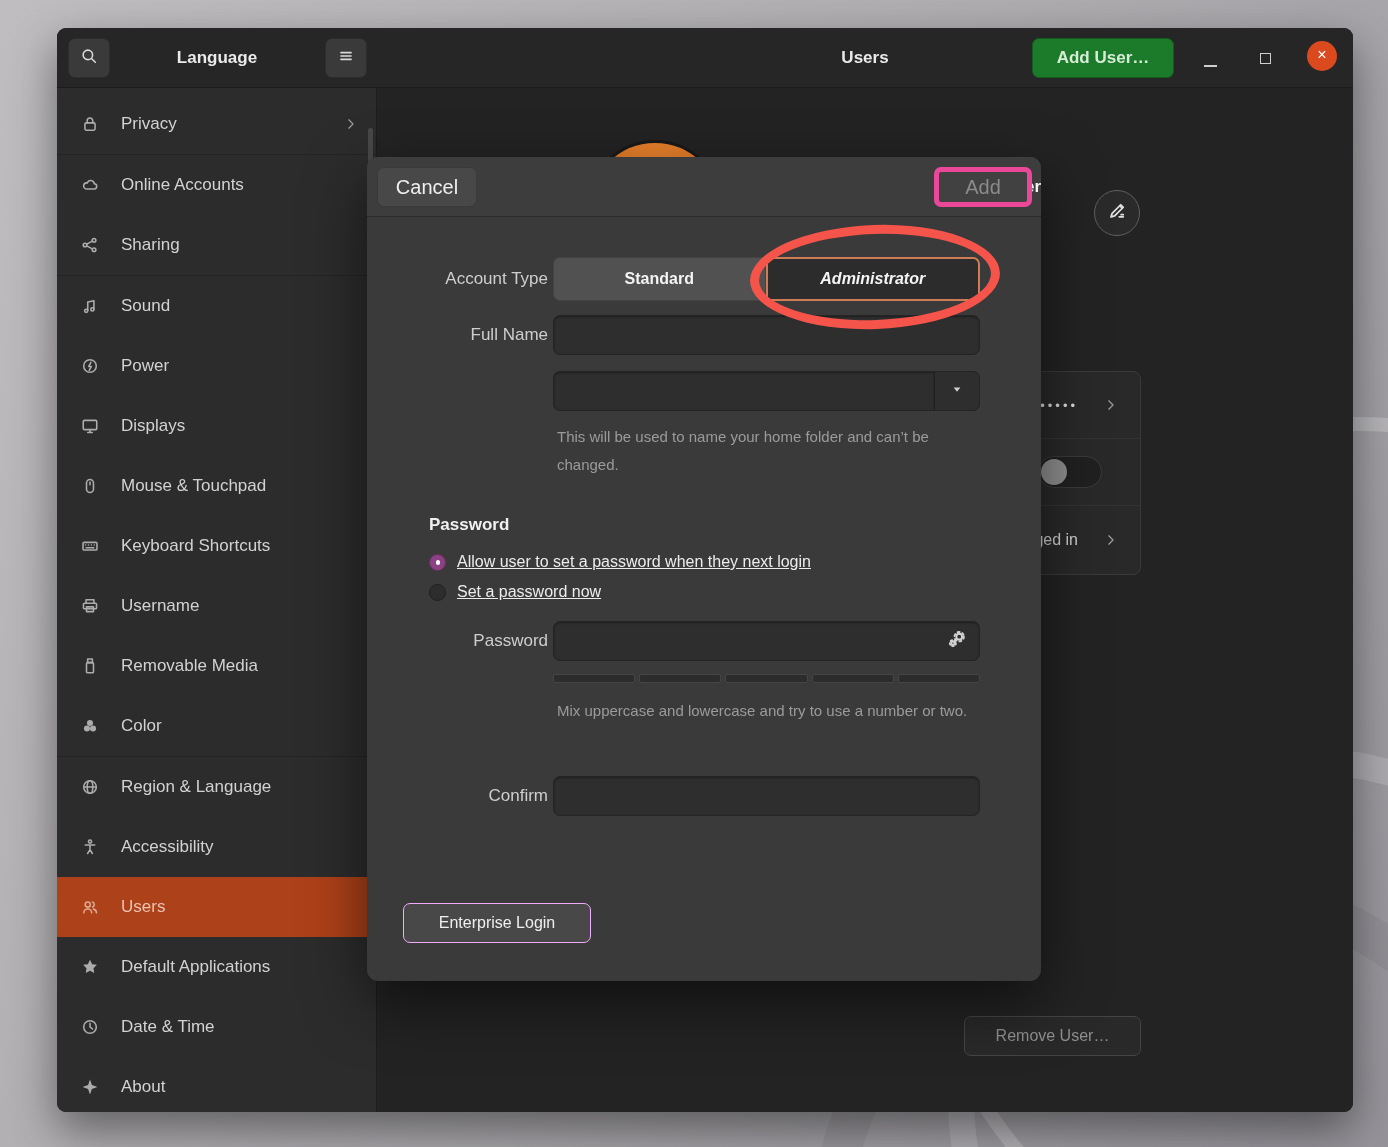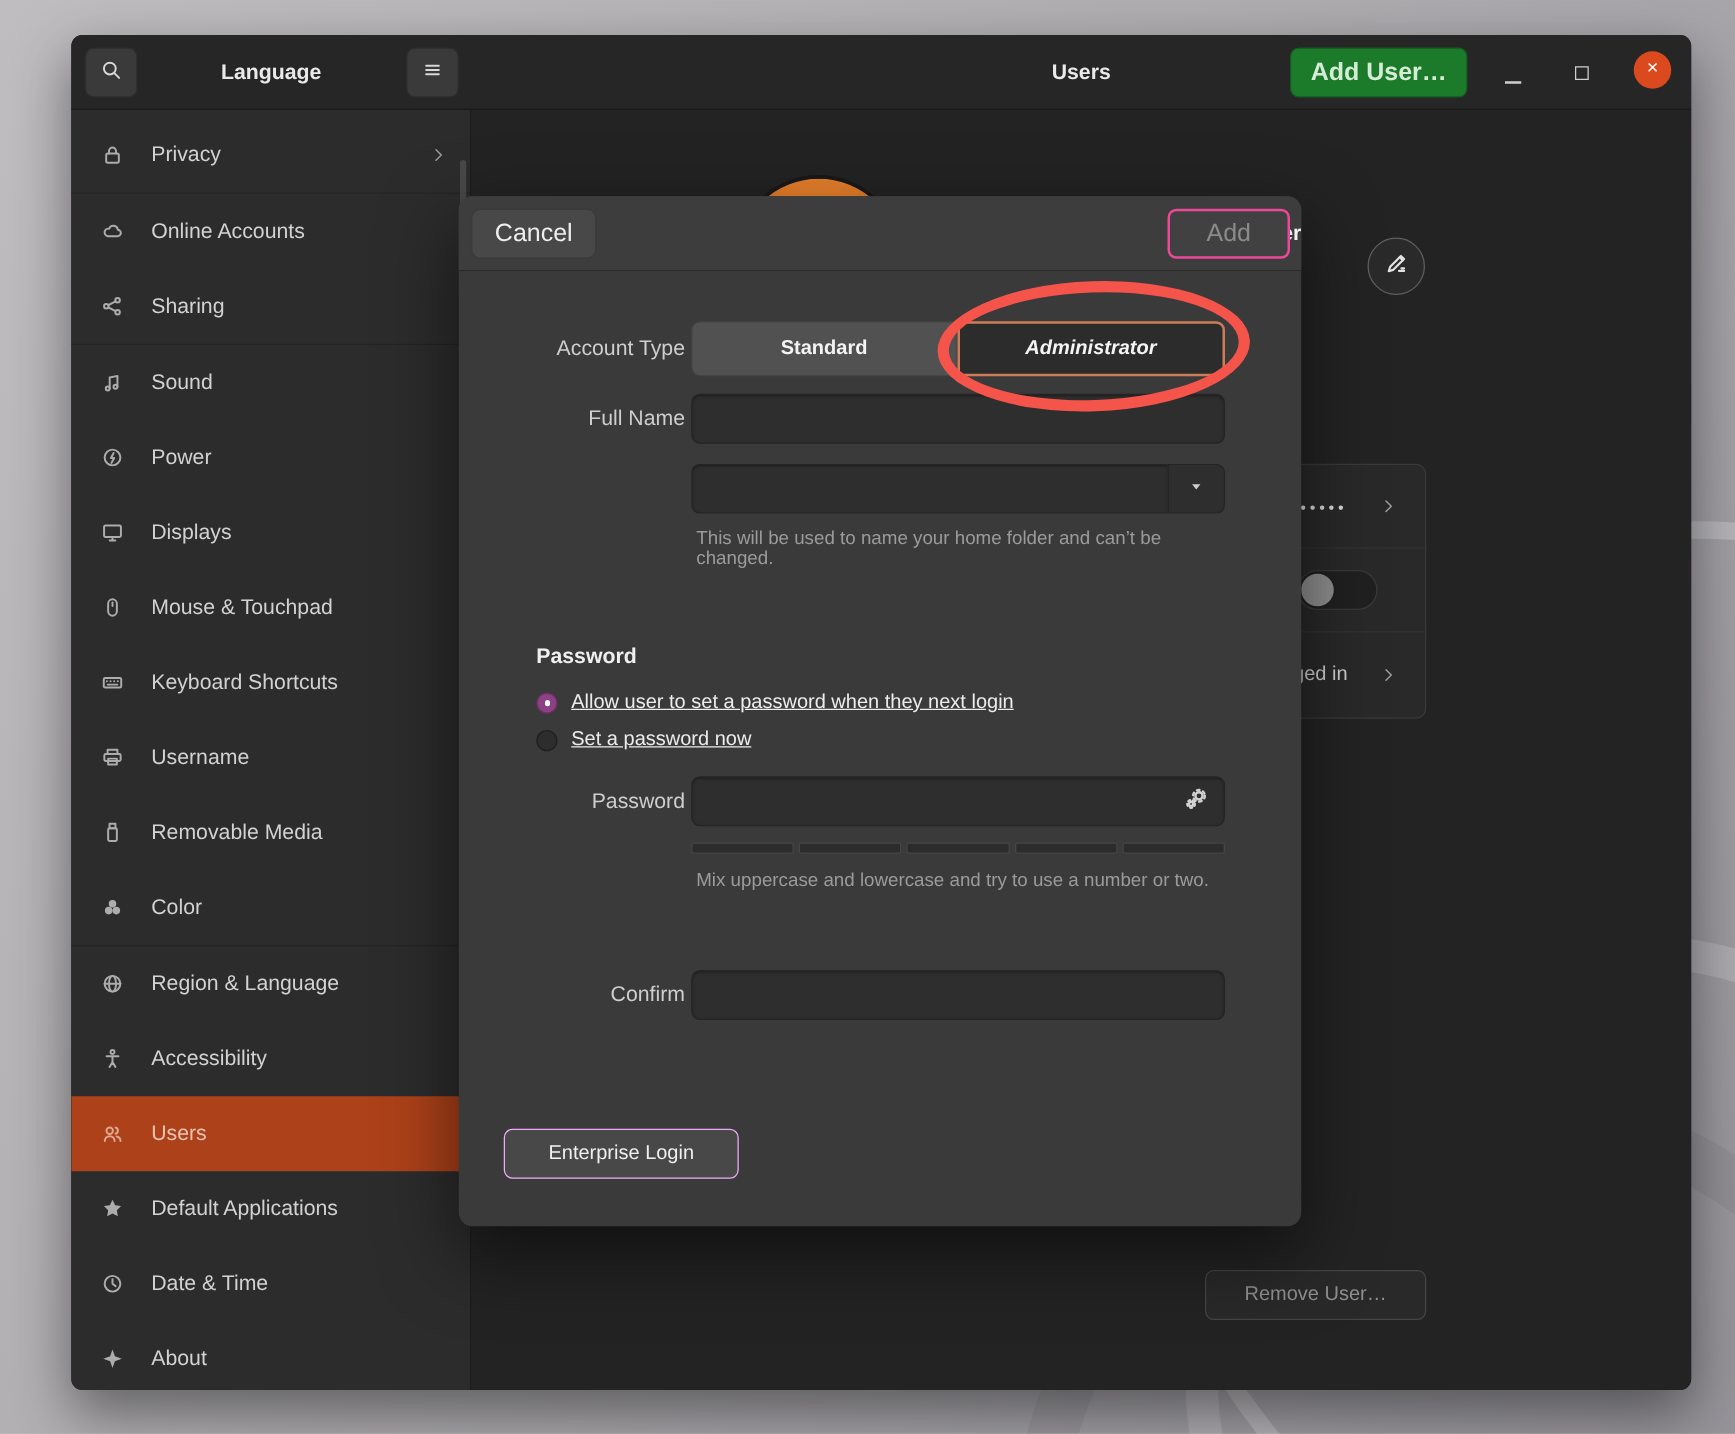--- a/index.html
+++ b/index.html
@@ -30,21 +30,21 @@
   }
   .hdr-btn svg { width:18px; height:18px; }
   #search-btn { left:11px; }
   #menu-btn { left:268px; }
   .hdr-title { position:absolute; top:0; height:60px; line-height:60px; font-weight:bold; color:#eaeaea; font-size:17px; text-align:center; }
   #settings-title { left:0; width:320px; }
   #users-title { left:320px; width:976px; }
   .add-user-btn {
     position:absolute; left:975px; top:10px; width:142px; height:40px;
     background:var(--accent-green,#1b7b2a); border-radius:7px; color:#d6ecd6;
-    font-size:20px; font-weight:600; display:flex; align-items:center; justify-content:center;
+    font-size:17px; font-weight:600; display:flex; align-items:center; justify-content:center;
     border:1px solid #145c20; cursor:pointer;
   }
   .win-ctl { position:absolute; cursor:pointer; }
   .win-min { left:1147px; top:37px; width:13px; height:2px; background:#cfcfcf; }
   .win-max { left:1203px; top:25px; width:11px; height:11px; border:1.5px solid #cfcfcf; }
   .win-close {
     left:1250px; top:13px; width:30px; height:30px; border-radius:50%;
     background:var(--close-orange,#da4a1e); color:#fff; font-size:16px; line-height:28px; text-align:center;
   }
 
@@ -80,37 +80,37 @@
   .remove-btn { position:absolute; left:587px; top:928px; width:177px; height:40px; border:1px solid #454545; border-radius:7px;
                 background:#292929; color:#8f8f8f; font-size:16px; display:flex; align-items:center; justify-content:center; cursor:pointer; }
 
   
   .dialog { position:absolute; left:310px; top:129px; width:674px; height:824px; background:#3a3a3a; border-radius:11px;
             box-shadow:0 22px 60px rgba(0,0,0,.55); z-index:20; }
   .dlg-header { position:absolute; top:0; left:0; width:100%; height:60px; border-bottom:1px solid #2a2a2a; border-radius:11px 11px 0 0; background:#3d3d3d; }
   .dlg-title { line-height:60px; text-align:right; font-weight:bold; font-size:17px; color:#f2f2f2; }
   .dlg-btn { position:absolute; top:10px; height:40px; border-radius:7px; display:flex; align-items:center; justify-content:center; font-size:20px; cursor:pointer; }
   .cancel-btn { left:10px; width:100px; background:#484848; border:1px solid #3a3a3a; color:#efefef; }
-  .add-btn { right:9px; width:98px; background:#414141; border:2px solid #ec4899; color:#8b8b8b; }
+  .add-btn { right:9px; width:98px; background:#414141; border:5px solid #ec4899; color:#8b8b8b; }
 
   .row-label { position:absolute; left:0; width:181px; text-align:right; color:#cecece; font-size:17px; }
   .seg { position:absolute; left:186px; top:100px; width:427px; height:44px; display:flex; border-radius:7px; }
   .seg-half { flex:1; display:flex; align-items:center; justify-content:center; font-size:16px; font-weight:600; color:#f4f4f4; cursor:pointer; }
   .seg-standard { background:#515151; border:1px solid #444; border-radius:7px 0 0 7px; }
   .seg-admin { background:#2c2c2c; border:2px solid var(--focus-outline,#ce7c57); border-radius:0 7px 7px 0;font-style:italic; }
 
   .field { position:absolute; left:186px; width:427px; height:40px; background:#2e2e2e; border:1px solid #242424; border-radius:7px;
            color:#eee; padding:0 12px; font-size:16px; font-family:inherit; outline:none; box-shadow:inset 0 1px 2px rgba(0,0,0,.35); }
   .username-wrap { position:absolute; left:186px; top:214px; width:427px; height:40px; display:flex; }
   .username-wrap input { flex:1; height:40px; background:#2e2e2e; border:1px solid #242424; border-right:none; border-radius:7px 0 0 7px;
                          color:#eee; padding:0 12px; font-size:16px; font-family:inherit; outline:none; box-shadow:inset 0 1px 2px rgba(0,0,0,.35); }
   .dd-btn { width:46px; height:40px; background:#2e2e2e; border:1px solid #242424; border-left:1px solid #1f1f1f; border-radius:0 7px 7px 0;
             display:flex; align-items:center; justify-content:center; color:#cfcfcf; cursor:pointer; }
   .dd-btn svg { width:14px; height:14px; }
-  .hint { position:absolute; color:#9b9b9b; font-size:15px; line-height:16px; }
+  .hint { position:absolute; color:#9b9b9b; font-size:15px; line-height:28px; }
   #username-hint { left:190px; top:266px; width:412px; }
   .pw-heading { position:absolute; left:62px; top:358px; font-weight:bold; font-size:17px; color:#f0f0f0; }
   .radio-row { position:absolute; left:62px; display:flex; align-items:center; gap:11px; color:#ececec; font-size:16px; cursor:pointer;text-decoration:underline; }
   #radio-next-login { top:396px; }
   #radio-set-now { top:426px; }
   .radio { width:17px; height:17px; border-radius:50%; flex:none; position:relative; }
   .radio.on { background:var(--radio-purple,#8c4184); border:1px solid #692f62; }
   .radio.on::after { content:""; position:absolute; left:5.5px; top:5.5px; width:4.5px; height:4.5px; border-radius:50%; background:#fff; }
   .radio.off { background:#2d2d2d; border:1px solid #1f1f1f; }
   .gear-btn { position:absolute; left:576px; top:470px; width:28px; height:28px; color:#d2d2d2; cursor:pointer; z-index:2; display:flex; align-items:center; justify-content:center; }

